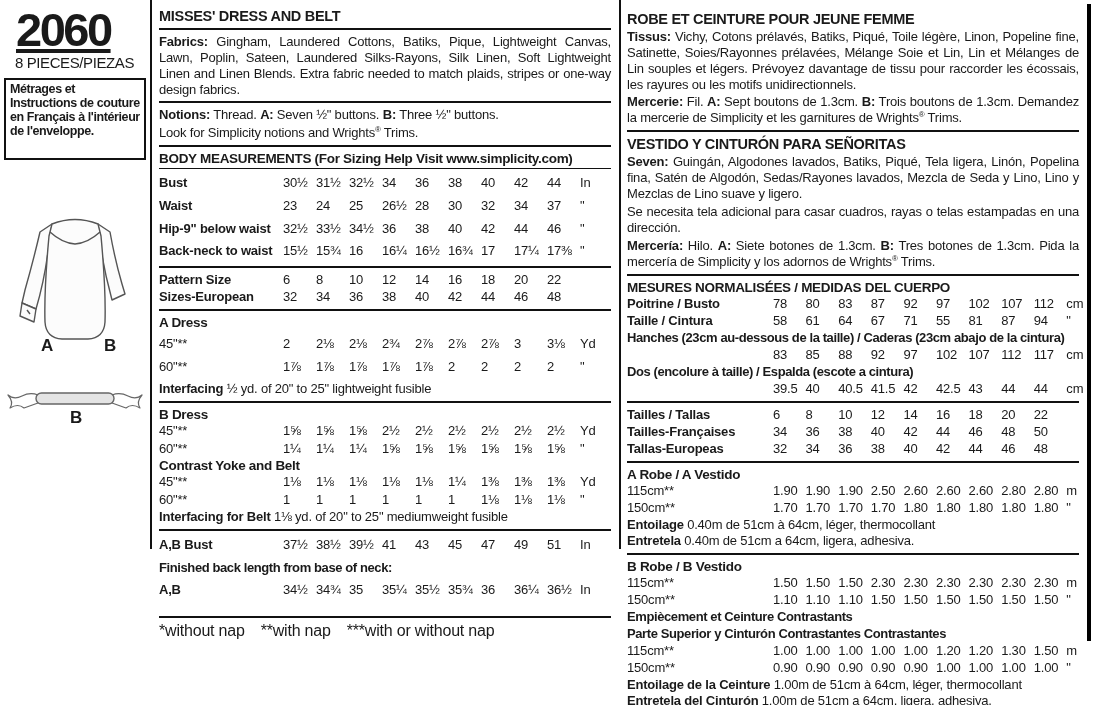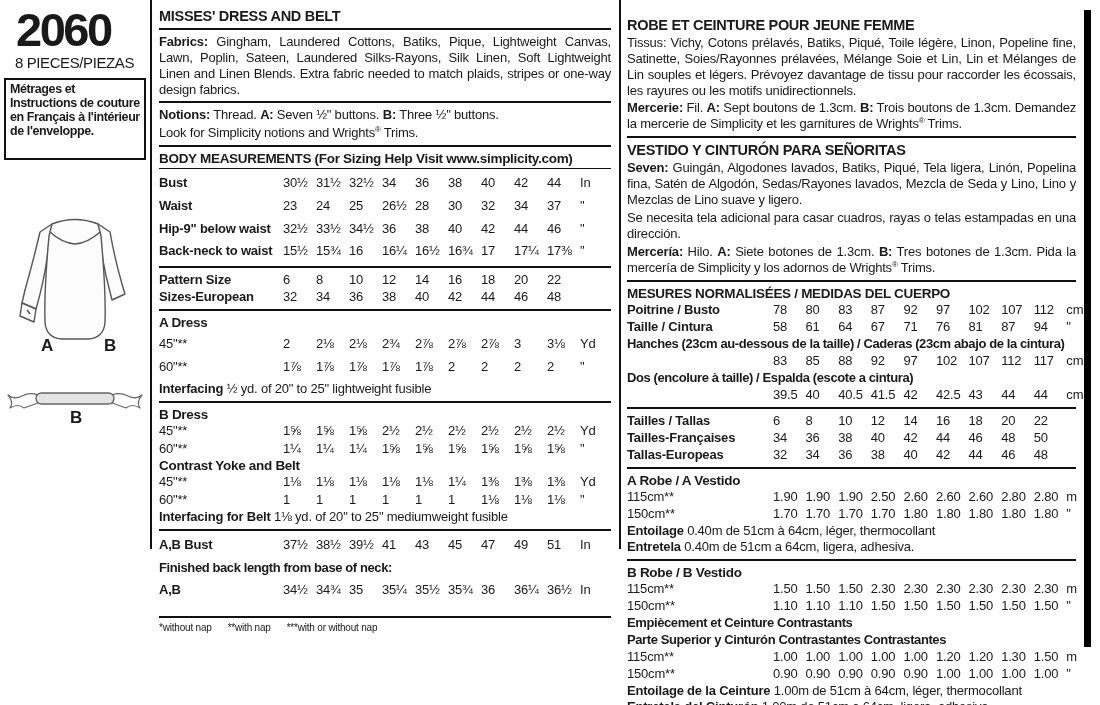--- a/index.html
+++ b/index.html
@@ -6,24 +6,24 @@
   html,body { background:#ffffff; }
   .page {
     position:relative; width:1100px; height:705px; background:#fff;
     color:#1a1a1a; font-family:"Liberation Sans", sans-serif;
     overflow:hidden; letter-spacing:-0.2px;
   }
   
   .col-left  { position:absolute; left:0;   top:0; width:150px; height:705px; }
   .col-mid   { position:absolute; left:150px; top:0; width:471px; height:549px;
                border-left:2px solid #111; border-right:2px solid #111; padding:5px 8px 0 7px; }
-  .col-right { position:absolute; left:621px; top:10px; width:470px; height:637px;
-               border-right:7px solid #000000; padding:4px 8px 0 6px; }
+  .col-right { position:absolute; left:621px; top:4px; width:470px; height:637px;
+               border-right:4px solid #000000; padding:4px 8px 0 6px; }
   
-  .num    { font-size:47px; font-weight:bold; letter-spacing:-2.5px; line-height:0.95; margin:8px 0 0 16px; }
+  .num    { font-size:47px; font-weight:bold; letter-spacing:-2.5px; line-height:0.95; margin:8px 0 0 16px;text-decoration:underline; }
   .pieces { font-size:15px; letter-spacing:-0.4px; margin:1px 0 7px 15px; }
   .frbox  { border:2px solid #111; margin:0 4px 0 4px; padding:2px 4px 20px 4px;
             font-weight:bold; font-size:12.5px; line-height:1.12; letter-spacing:-0.4px; }
   .figures { position:absolute; left:0; top:210px; width:150px; }
   .fig-label { position:absolute; font-weight:bold; font-size:17px; letter-spacing:0; }
   
   .h1   { font-weight:bold; font-size:14.5px; letter-spacing:-0.3px; margin:3px 0 2px; }
   .h2   { font-weight:bold; font-size:13.5px; letter-spacing:-0.3px; margin:2px 0 1px; }
   .para { font-size:13px; line-height:1.22; text-align:justify; margin:2px 0; }
   .line { font-size:13px; line-height:1.22; margin:2px 0; }
@@ -36,21 +36,21 @@
   .col-right .trow{ grid-template-columns:146px repeat(9,32.6px) 1fr; }
   .tlabel { font-weight:bold; white-space:nowrap; }
   .tlabel.normal { font-weight:normal; }
   .tcell, .tunit { white-space:nowrap; }
   .tfull { font-weight:bold; font-size:13px; line-height:1.2; white-space:nowrap; letter-spacing:-0.4px; }
   .roomy .trow { margin:6px 0 7px; }
   .cozy  .trow { margin:2px 0; }
   .snug  .trow { margin:1px 0 2px; }
   .tight .trow, .tight .tfull { margin:0 0 1.5px; }
   
-  .foot { font-size:10px; letter-spacing:-0.2px; display:flex; }
+  .foot { font-size:16px; letter-spacing:-0.2px; display:flex; }
   .foot span { margin-right:16px; }
   .spacer8  { height:8px; }
   .spacer14 { height:14px; }
 </style>
 </head>
 <body>
 
 <div class="page">
 
   <div class="col-left">
@@ -311,21 +311,21 @@
     <div class="rule"></div>
     <div class="foot">
       <span>*without nap</span>
       <span>**with nap</span>
       <span>***with or without nap</span>
     </div>
   </div>
 
   <div class="col-right">
     <div class="h1">ROBE ET CEINTURE POUR JEUNE FEMME</div>
-    <p class="para"><span style="font-weight: normal;">Tissus:</span><span> Vichy, Cotons prélavés, Batiks, Piqué, Toile légère, Linon, Popeline fine, Satinette, Soies/Rayonnes prélavées, Mélange Soie et Lin, Lin et Mélanges de Lin souples et légers. Prévoyez davantage de tissu pour raccorder les écossais, les rayures ou les motifs unidirectionnels.</span></p>
+    <p class="para"><span style="font-weight: bold;">Tissus:</span><span> Vichy, Cotons prélavés, Batiks, Piqué, Toile légère, Linon, Popeline fine, Satinette, Soies/Rayonnes prélavées, Mélange Soie et Lin, Lin et Mélanges de Lin souples et légers. Prévoyez davantage de tissu pour raccorder les écossais, les rayures ou les motifs unidirectionnels.</span></p>
     <p class="para"><span style="font-weight: bold;">Mercerie:</span><span> Fil. </span><span style="font-weight: bold;">A:</span><span> Sept boutons de 1.3cm. </span><span style="font-weight: bold;">B:</span><span> Trois boutons de 1.3cm. Demandez la mercerie de Simplicity et les garnitures de Wrights</span><sup>®</sup><span> Trims.</span></p>
     <div class="rule"></div>
 
     <div class="h1">VESTIDO Y CINTURÓN PARA SEÑORITAS</div>
     <p class="para"><span style="font-weight: bold;">Seven:</span><span> Guingán, Algodones lavados, Batiks, Piqué, Tela ligera, Linón, Popelina fina, Satén de Algodón, Sedas/Rayones lavados, Mezcla de Seda y Lino, Lino y Mezclas de Lino suave y ligero.</span></p>
     <p class="para"><span>Se necesita tela adicional para casar cuadros, rayas o telas estampadas en una dirección.</span></p>
     <p class="para"><span style="font-weight: bold;">Mercería:</span><span> Hilo. </span><span style="font-weight: bold;">A:</span><span> Siete botones de 1.3cm. </span><span style="font-weight: bold;">B:</span><span> Tres botones de 1.3cm. Pida la mercería de Simplicity y los adornos de Wrights</span><sup>®</sup><span> Trims.</span></p>
     <div class="rule"></div>
 
     <div class="h2">MESURES NORMALISÉES / MEDIDAS DEL CUERPO</div>
@@ -343,21 +343,21 @@
           <span class="tcell">112</span>
           <span class="tunit">cm</span>
         </div>
         <div class="trow">
           <span class="tlabel">Taille / Cintura</span>
           <span class="tcell">58</span>
           <span class="tcell">61</span>
           <span class="tcell">64</span>
           <span class="tcell">67</span>
           <span class="tcell">71</span>
-          <span class="tcell">76</span>
+          <span class="tcell">55</span>
           <span class="tcell">81</span>
           <span class="tcell">87</span>
           <span class="tcell">94</span>
           <span class="tunit">"</span>
         </div>
         <div class="tfull">Hanches (23cm au-dessous de la taille) / Caderas (23cm abajo de la cintura)</div>
         <div class="trow">
           <span class="tlabel normal"></span>
           <span class="tcell">83</span>
           <span class="tcell">85</span>

